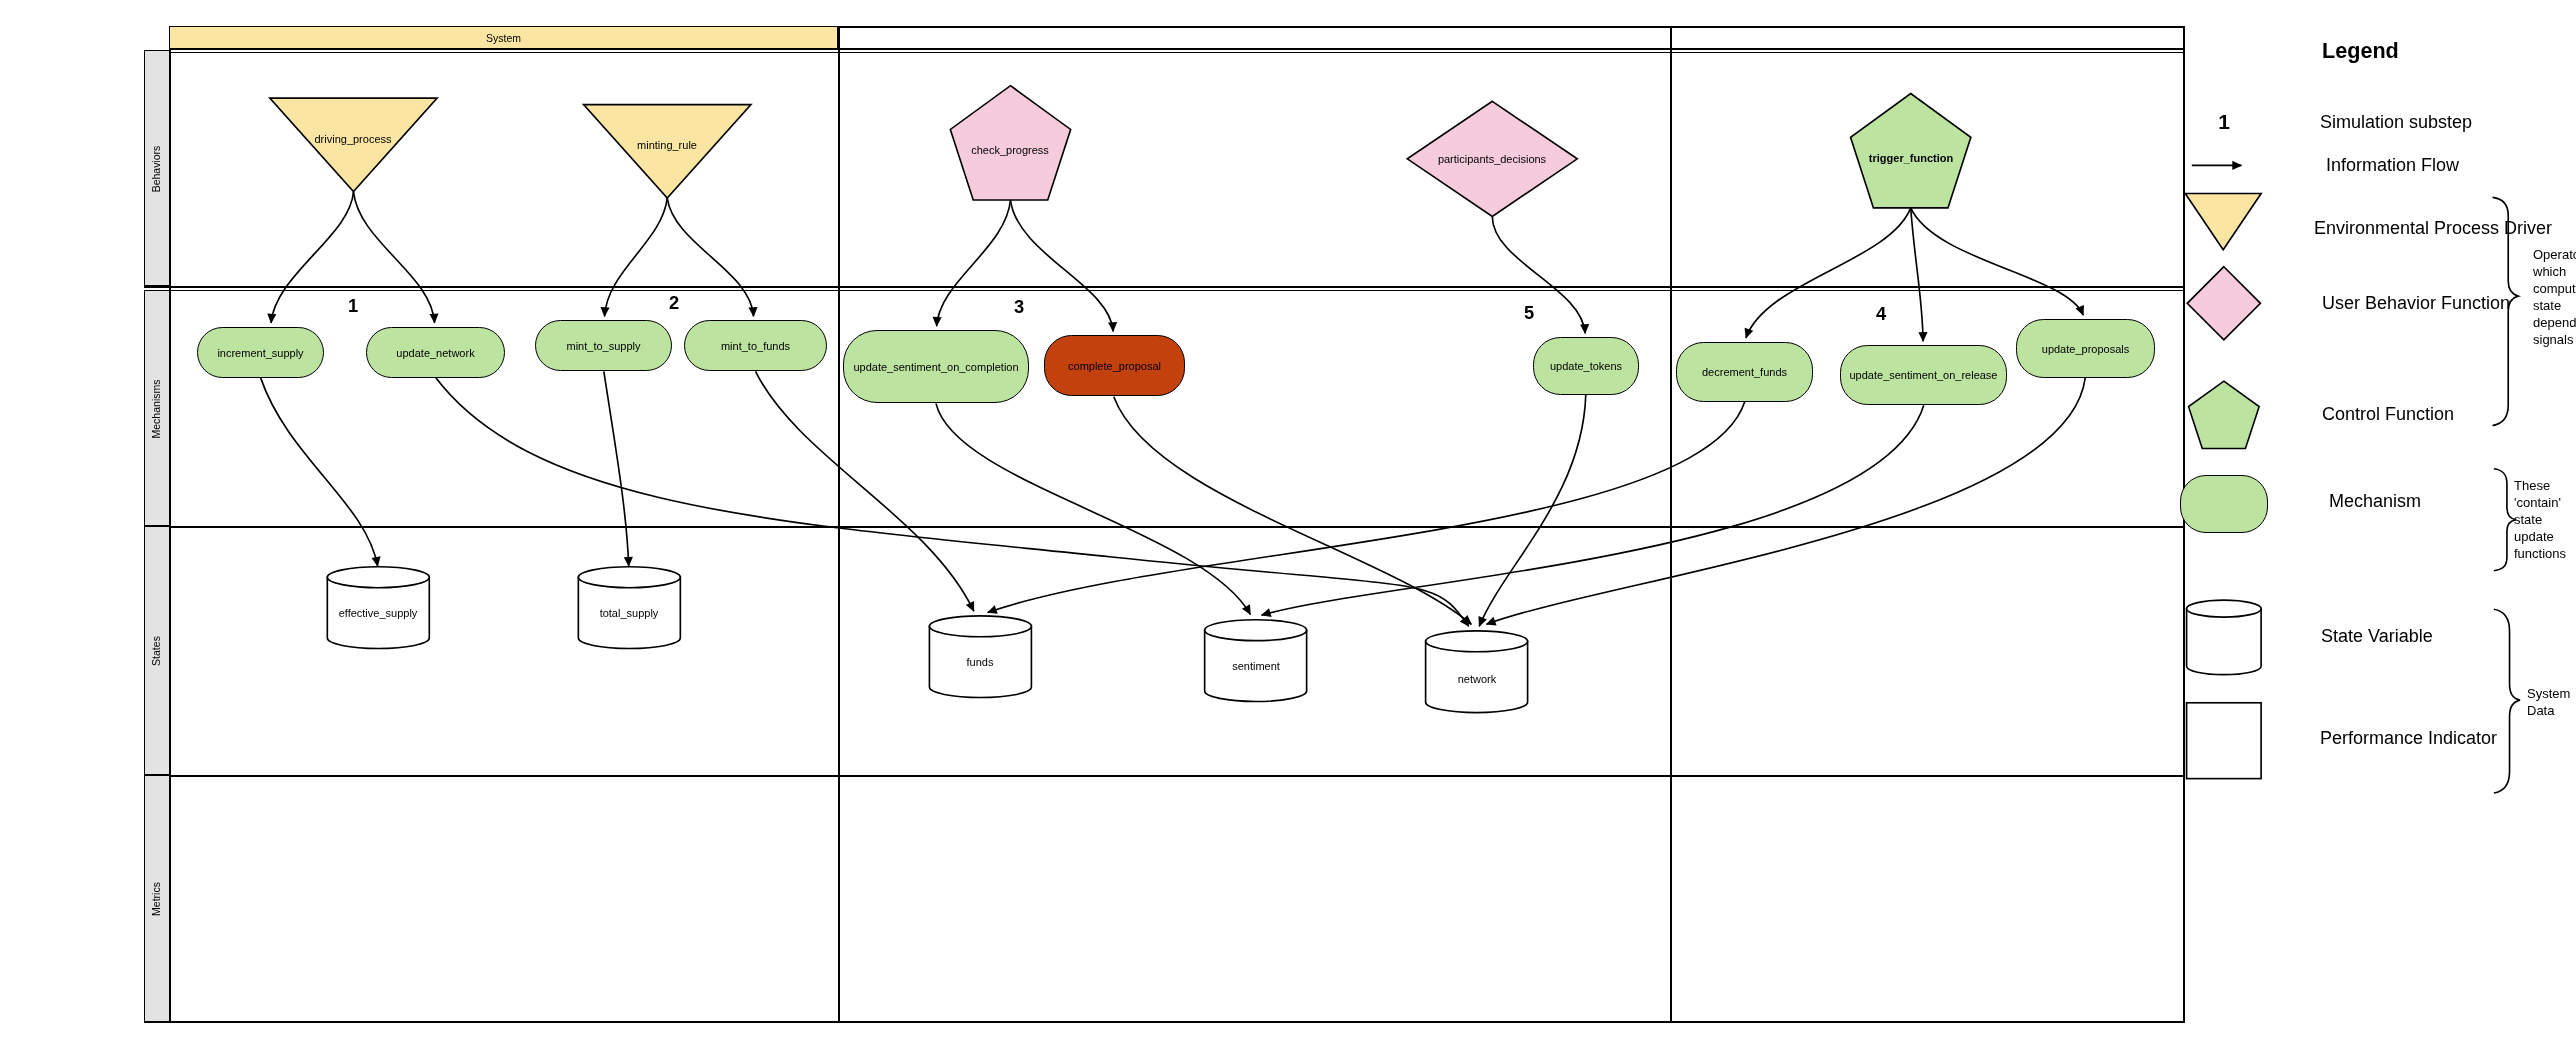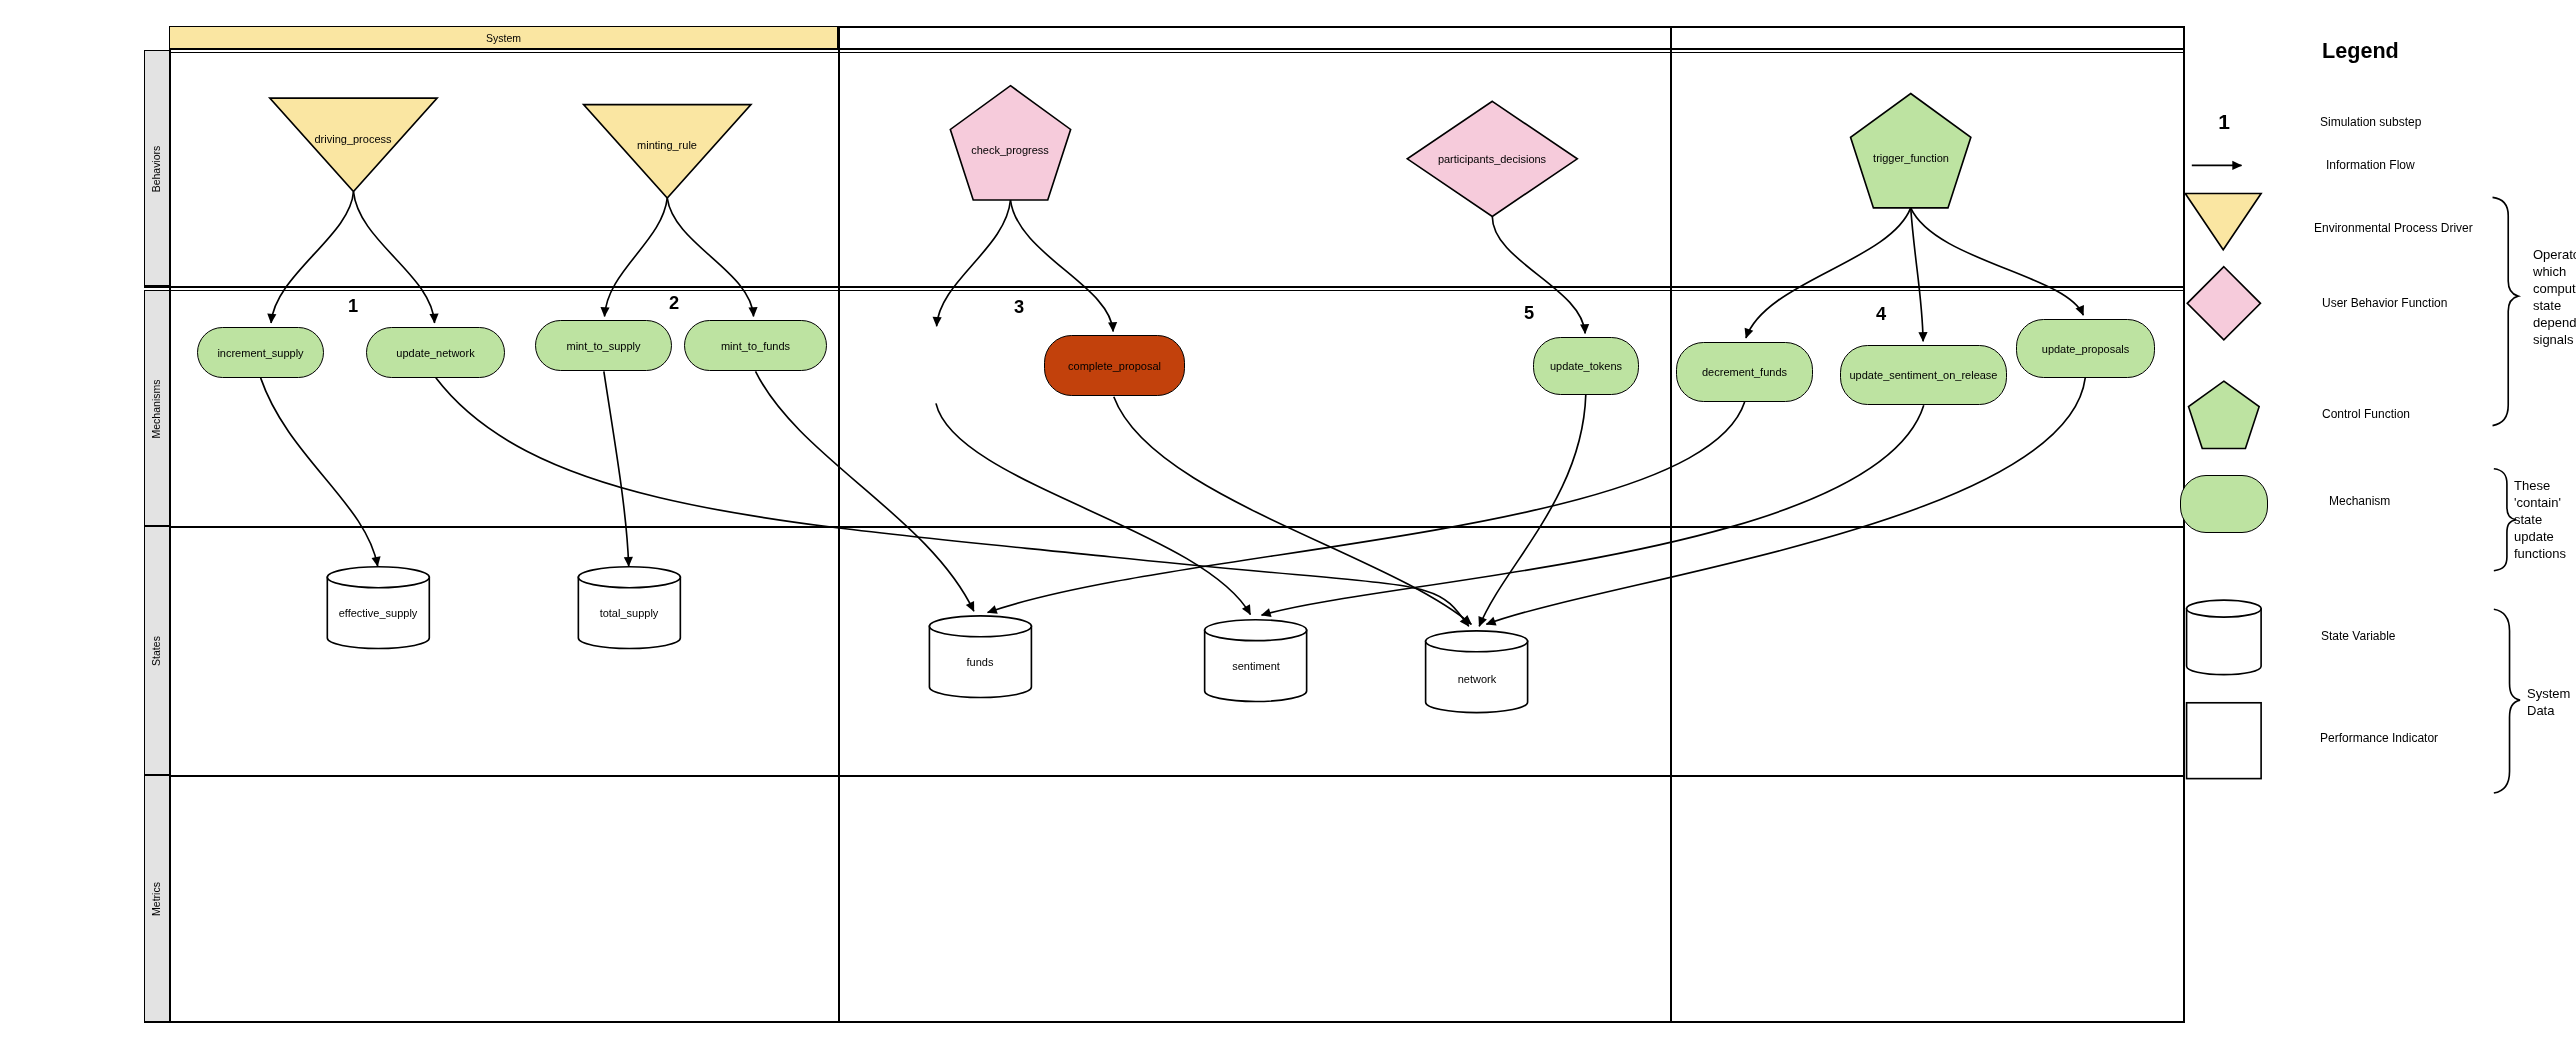--- a/index.html
+++ b/index.html
@@ -12,21 +12,21 @@
   .lanecell{position:absolute;box-sizing:border-box;border:1.3px solid #000;background:#E3E3E3;z-index:1;}
   .lanelbl{position:absolute;transform:translate(-50%,-50%) rotate(-90deg);font-size:10.5px;
            white-space:nowrap;z-index:4;}
   .mech{position:absolute;box-sizing:border-box;border:1.6px solid #000;border-radius:27.5px;
         display:flex;align-items:center;justify-content:center;font-size:11px;z-index:3;
         text-align:center;}
   .lbl{position:absolute;transform:translate(-50%,-50%);font-size:11px;white-space:nowrap;
        text-align:center;z-index:4;}
   .num{position:absolute;transform:translate(-50%,-50%);font-size:18.3px;font-weight:bold;z-index:4;}
   .legend-title{position:absolute;font-size:21.6px;font-weight:bold;white-space:nowrap;z-index:4;}
-  .ltext{position:absolute;transform:translateY(-50%);font-size:12px;white-space:nowrap;z-index:4;}
+  .ltext{position:absolute;transform:translateY(-50%);font-size:18px;white-space:nowrap;z-index:4;}
   .ann{position:absolute;font-size:13px;line-height:17px;white-space:nowrap;z-index:4;}
   .lnum{position:absolute;transform:translate(-50%,-50%);font-size:21px;font-weight:bold;z-index:4;}
 </style>
 </head>
 <body>
 
 <div id="canvas">
 
   <div class="gline" style="left:169px;top:26px;width:2016px;height:2px;"></div>
   <div class="gline" style="left:169px;top:48px;width:2016px;height:2px;"></div>
@@ -131,33 +131,36 @@
       <path d="M3812,302 C3830,304 3836,315 3836,330 L3836,430 C3836,443 3840,450 3851,453 C3840,456 3836,463 3836,476 L3836,620 C3836,636 3830,648 3812,651"></path>
       <path d="M3814,717 C3830,719 3834,728 3834,740 L3834,775 C3834,788 3838,793 3848,795 C3838,797 3834,802 3834,815 L3834,852 C3834,864 3830,871 3814,873"></path>
       <path d="M3814,932 C3832,935 3838,948 3838,965 L3838,1045 C3838,1060 3842,1068 3854,1071 C3842,1074 3838,1082 3838,1097 L3838,1180 C3838,1198 3832,1210 3814,1213"></path>
     </g>
   </svg>
 
   <div class="lbl" style="left:353px;top:139px;">driving_process</div>
   <div class="lbl" style="left:667px;top:145px;">minting_rule</div>
   <div class="lbl" style="left:1010px;top:150px;">check_progress</div>
   <div class="lbl" style="left:1492px;top:159px;">participants_decisions</div>
-  <div class="lbl" style="left:1911px;top:158px;">trigger_function</div>
+  <div class="lbl" style="left:1911px;top:158px;font-weight:bold;">trigger_function</div>
 
   <div class="mech" style="left: 197px; top: 327px; width: 127px; height: 51px; background-color: rgb(189, 227, 161);">
     <span>increment_supply</span>
   </div>
   <div class="mech" style="left: 366px; top: 327px; width: 139px; height: 51px; background-color: rgb(189, 227, 161);">
     <span>update_network</span>
   </div>
   <div class="mech" style="left: 535px; top: 320px; width: 137px; height: 51px; background-color: rgb(189, 227, 161);">
     <span>mint_to_supply</span>
   </div>
   <div class="mech" style="left: 684px; top: 320px; width: 143px; height: 51px; background-color: rgb(189, 227, 161);">
     <span>mint_to_funds</span>
+  </div>
+  <div class="mech" style="left: 843px; top: 330px; width: 186px; height: 73px; border-radius: 34px; background-color: rgb(189, 227, 161);">
+    <span>update_sentiment_on_completion</span>
   </div>
   <div class="mech" style="left: 1044px; top: 335px; width: 141px; height: 61px; background-color: #c2410c;">
     <span>complete_proposal</span>
   </div>
   <div class="mech" style="left: 1533px; top: 337px; width: 106px; height: 58px; background-color: rgb(189, 227, 161);">
     <span>update_tokens</span>
   </div>
   <div class="mech" style="left: 1676px; top: 342px; width: 137px; height: 60px; background-color: rgb(189, 227, 161);">
     <span>decrement_funds</span>
   </div>

